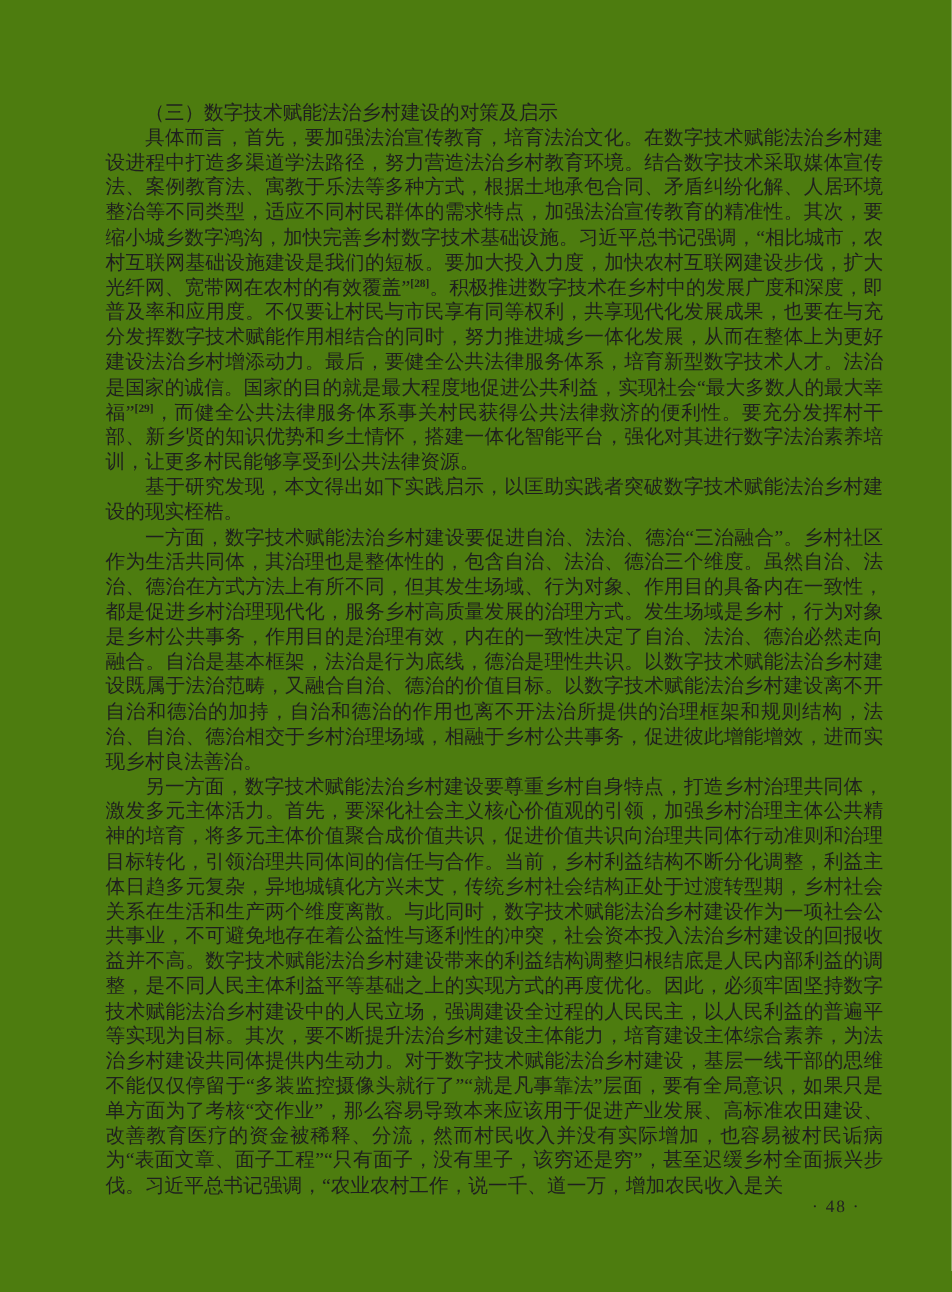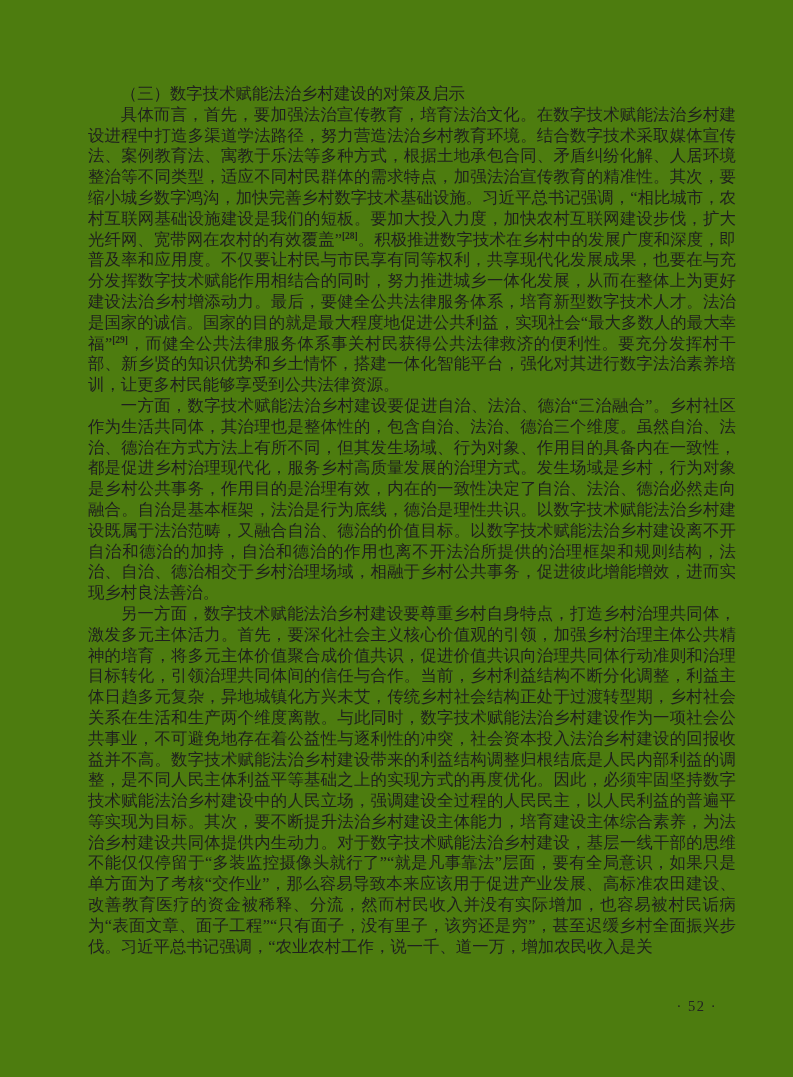--- a/index.html
+++ b/index.html
@@ -56,17 +56,18 @@
     color: #222222;
   }
 </style>
 </head>
 <body>
 
 <div class="page">
   <div class="content">
     <h3 class="heading">（三）数字技术赋能法治乡村建设的对策及启示</h3>
     <p class="para"><span>具体而言，首先，要加强法治宣传教育，培育法治文化。在数字技术赋能法治乡村建设进程中打造多渠道学法路径，努力营造法治乡村教育环境。结合数字技术采取媒体宣传法、案例教育法、寓教于乐法等多种方式，根据土地承包合同、矛盾纠纷化解、人居环境整治等不同类型，适应不同村民群体的需求特点，加强法治宣传教育的精准性。其次，要缩小城乡数字鸿沟，加快完善乡村数字技术基础设施。习近平总书记强调，“相比城市，农村互联网基础设施建设是我们的短板。要加大投入力度，加快农村互联网建设步伐，扩大光纤网、宽带网在农村的有效覆盖”</span><sup class="cite">[28]</sup><span>。积极推进数字技术在乡村中的发展广度和深度，即普及率和应用度。不仅要让村民与市民享有同等权利，共享现代化发展成果，也要在与充分发挥数字技术赋能作用相结合的同时，努力推进城乡一体化发展，从而在整体上为更好建设法治乡村增添动力。最后，要健全公共法律服务体系，培育新型数字技术人才。法治是国家的诚信。国家的目的就是最大程度地促进公共利益，实现社会“最大多数人的最大幸福”</span><sup class="cite">[29]</sup><span>，而健全公共法律服务体系事关村民获得公共法律救济的便利性。要充分发挥村干部、新乡贤的知识优势和乡土情怀，搭建一体化智能平台，强化对其进行数字法治素养培训，让更多村民能够享受到公共法律资源。</span></p>
+    <p class="para">基于研究发现，本文得出如下实践启示，以匡助实践者突破数字技术赋能法治乡村建设的现实桎梏。</p>
     <p class="para">一方面，数字技术赋能法治乡村建设要促进自治、法治、德治“三治融合”。乡村社区作为生活共同体，其治理也是整体性的，包含自治、法治、德治三个维度。虽然自治、法治、德治在方式方法上有所不同，但其发生场域、行为对象、作用目的具备内在一致性，都是促进乡村治理现代化，服务乡村高质量发展的治理方式。发生场域是乡村，行为对象是乡村公共事务，作用目的是治理有效，内在的一致性决定了自治、法治、德治必然走向融合。自治是基本框架，法治是行为底线，德治是理性共识。以数字技术赋能法治乡村建设既属于法治范畴，又融合自治、德治的价值目标。以数字技术赋能法治乡村建设离不开自治和德治的加持，自治和德治的作用也离不开法治所提供的治理框架和规则结构，法治、自治、德治相交于乡村治理场域，相融于乡村公共事务，促进彼此增能增效，进而实现乡村良法善治。</p>
     <p class="para">另一方面，数字技术赋能法治乡村建设要尊重乡村自身特点，打造乡村治理共同体，激发多元主体活力。首先，要深化社会主义核心价值观的引领，加强乡村治理主体公共精神的培育，将多元主体价值聚合成价值共识，促进价值共识向治理共同体行动准则和治理目标转化，引领治理共同体间的信任与合作。当前，乡村利益结构不断分化调整，利益主体日趋多元复杂，异地城镇化方兴未艾，传统乡村社会结构正处于过渡转型期，乡村社会关系在生活和生产两个维度离散。与此同时，数字技术赋能法治乡村建设作为一项社会公共事业，不可避免地存在着公益性与逐利性的冲突，社会资本投入法治乡村建设的回报收益并不高。数字技术赋能法治乡村建设带来的利益结构调整归根结底是人民内部利益的调整，是不同人民主体利益平等基础之上的实现方式的再度优化。因此，必须牢固坚持数字技术赋能法治乡村建设中的人民立场，强调建设全过程的人民民主，以人民利益的普遍平等实现为目标。其次，要不断提升法治乡村建设主体能力，培育建设主体综合素养，为法治乡村建设共同体提供内生动力。对于数字技术赋能法治乡村建设，基层一线干部的思维不能仅仅停留于“多装监控摄像头就行了”“就是凡事靠法”层面，要有全局意识，如果只是单方面为了考核“交作业”，那么容易导致本来应该用于促进产业发展、高标准农田建设、改善教育医疗的资金被稀释、分流，然而村民收入并没有实际增加，也容易被村民诟病为“表面文章、面子工程”“只有面子，没有里子，该穷还是穷”，甚至迟缓乡村全面振兴步伐。习近平总书记强调，“农业农村工作，说一千、道一万，增加农民收入是关</p>
   </div>
-  <div class="page-number">· 52 ·</div>
+  <div class="page-number">· 48 ·</div>
 </div>
 
 </body></html>

